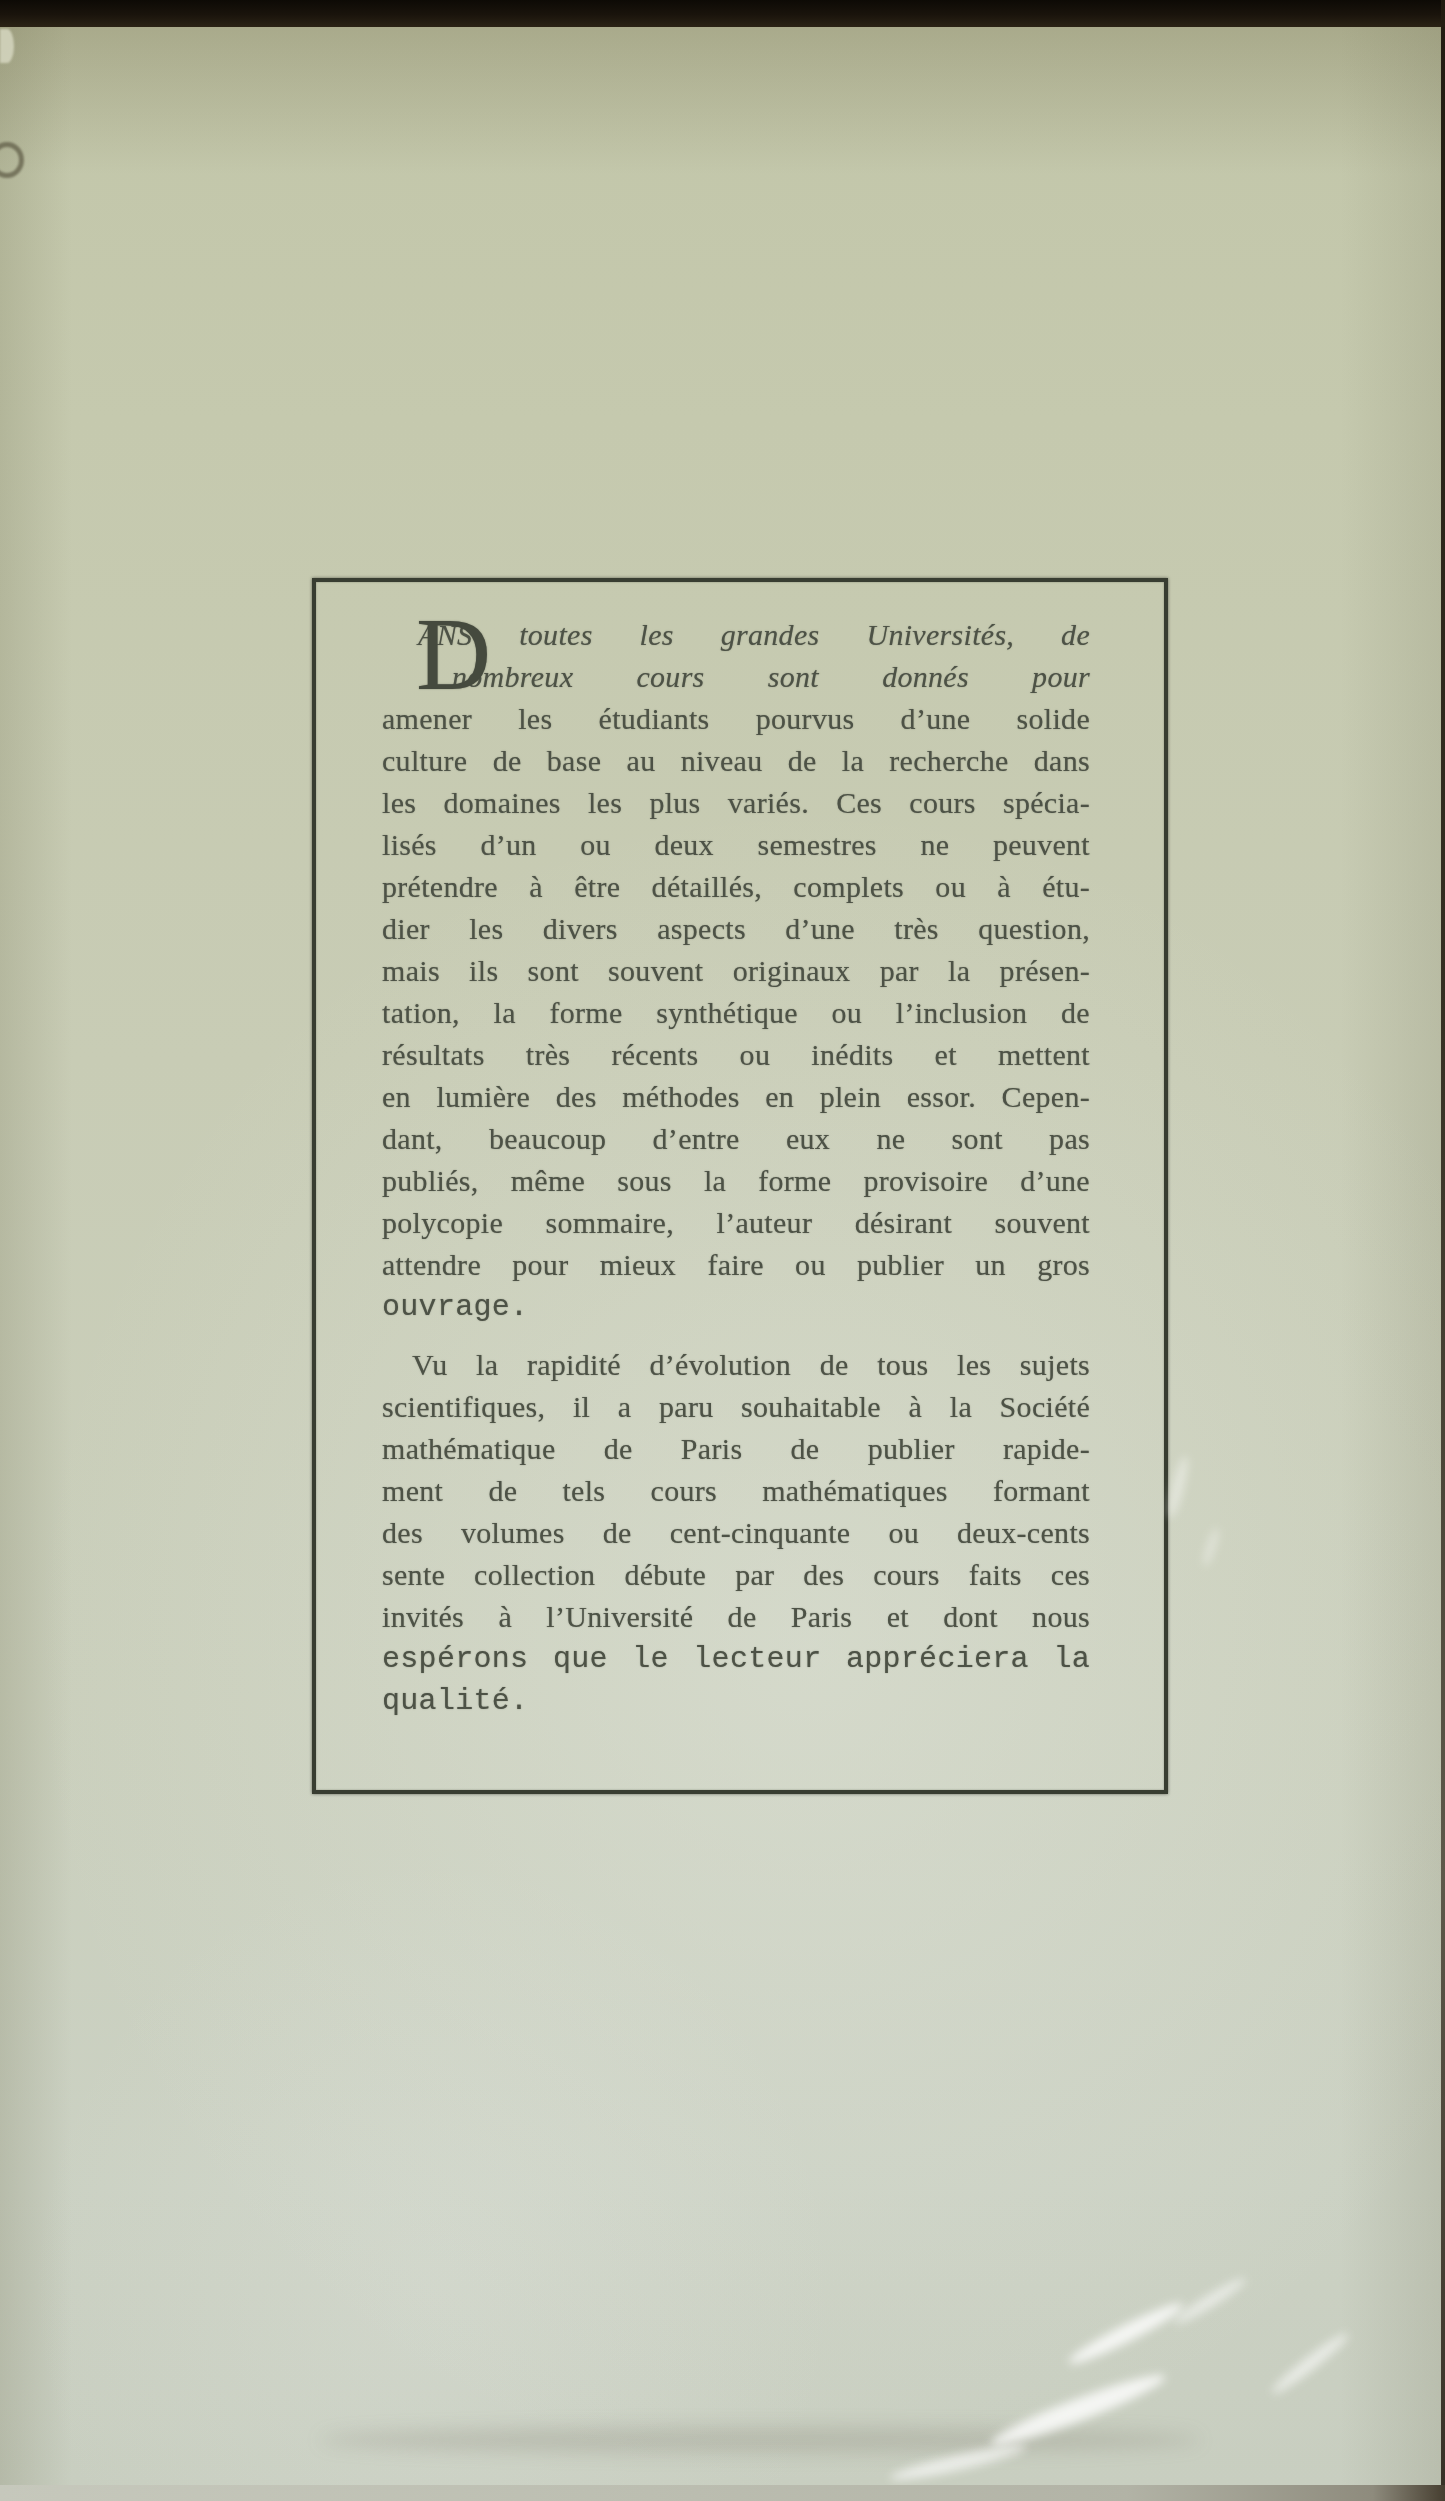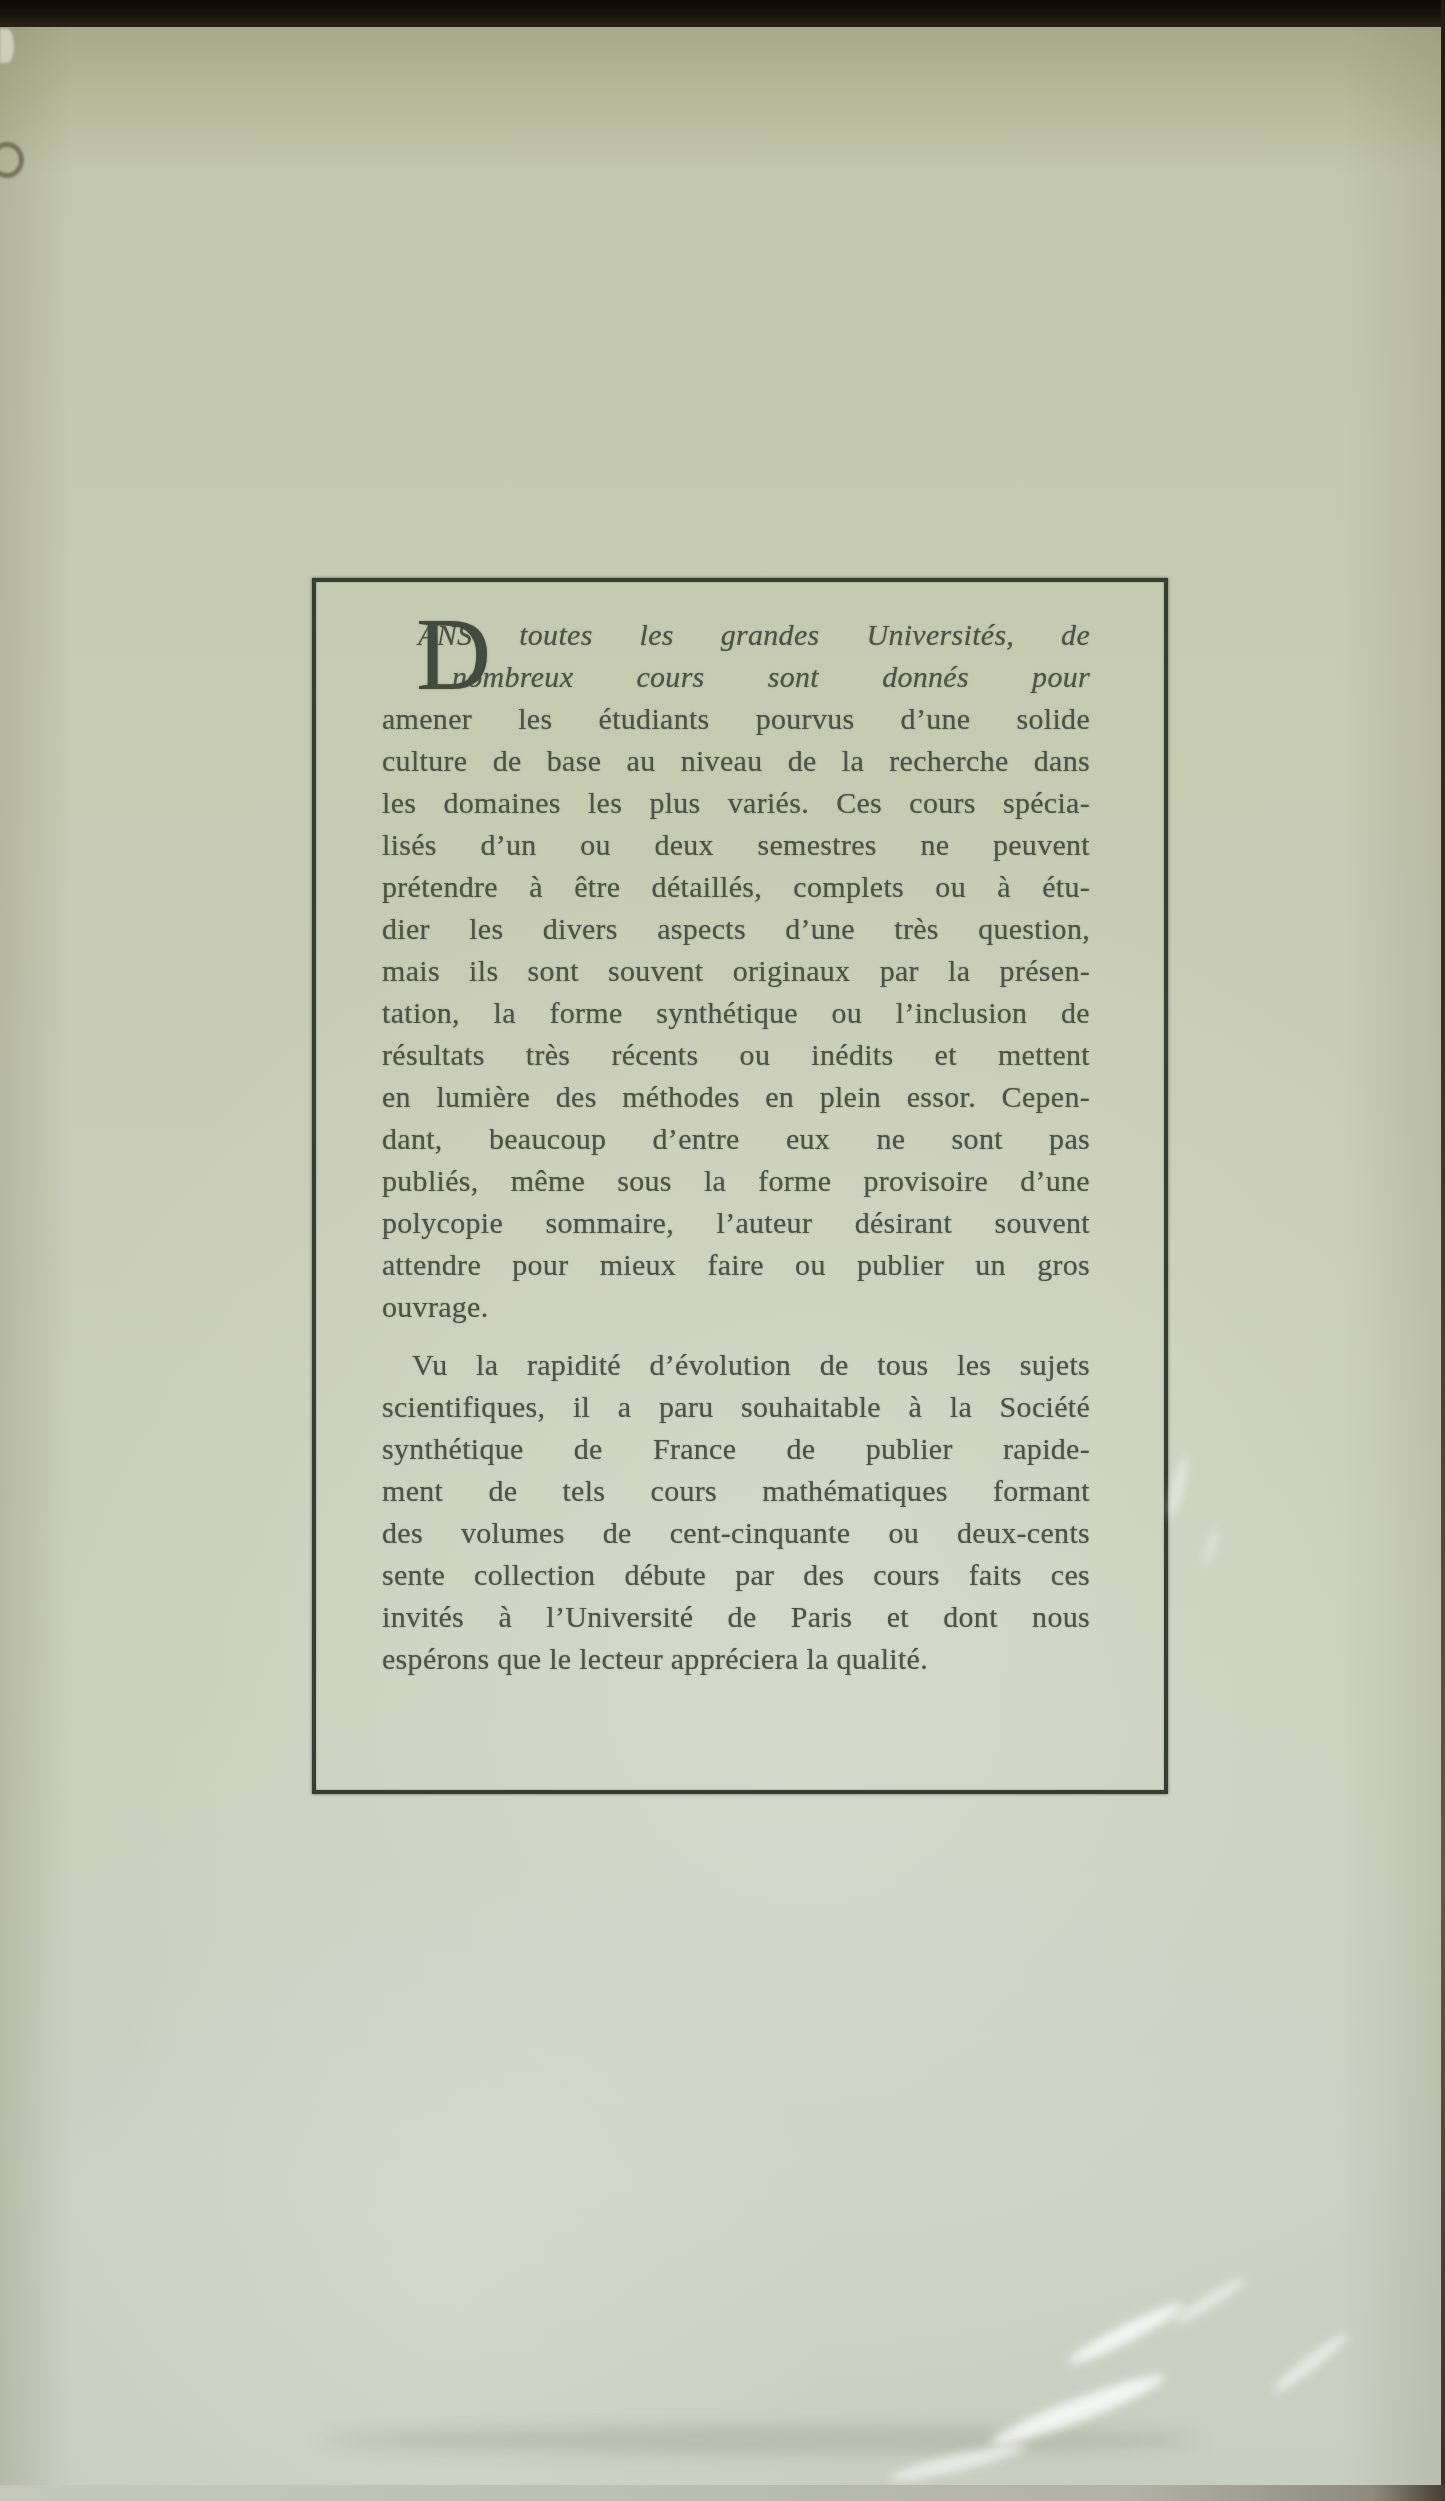--- a/index.html
+++ b/index.html
@@ -58,20 +58,21 @@
     text-shadow:0 0 1.3px rgba(77,82,70,.6);
   }
   .line{
     text-align:justify;
     text-align-last:justify;
     white-space:nowrap;
   }
   .line-last{
     text-align-last:left;
     white-space:normal;
+    font-family:Liberation Mono, monospace;
   }
   .p1{position:relative;}
   .dropcap{
     position:absolute;left:34px;top:-12px;
     font-size:104px;line-height:1;
     color:#454a3e;
     text-shadow:0 0 1.5px rgba(69,74,62,.65);
   }
   .head-lines{margin-left:36px;font-style:italic;}
   .indent2{padding-left:34px;}
@@ -124,21 +125,21 @@
           <div class="line">dant, beaucoup d’entre eux ne sont pas</div>
           <div class="line">publiés, même sous la forme provisoire d’une</div>
           <div class="line">polycopie sommaire, l’auteur désirant souvent</div>
           <div class="line">attendre pour mieux faire ou publier un gros</div>
           <div class="line line-last">ouvrage.</div>
         </div>
 
         <div class="p2">
           <div class="line p2-first">Vu la rapidité d’évolution de tous les sujets</div>
           <div class="line">scientifiques, il a paru souhaitable à la Société</div>
-          <div class="line">synthétique de France de publier rapide-</div>
+          <div class="line">mathématique de Paris de publier rapide-</div>
           <div class="line">ment de tels cours mathématiques formant</div>
           <div class="line">des volumes de cent-cinquante ou deux-cents</div>
           <div class="line">sente collection débute par des cours faits ces</div>
           <div class="line">invités à l’Université de Paris et dont nous</div>
           <div class="line line-last">espérons que le lecteur appréciera la qualité.</div>
         </div>
 
       </div>
     </div>
 

